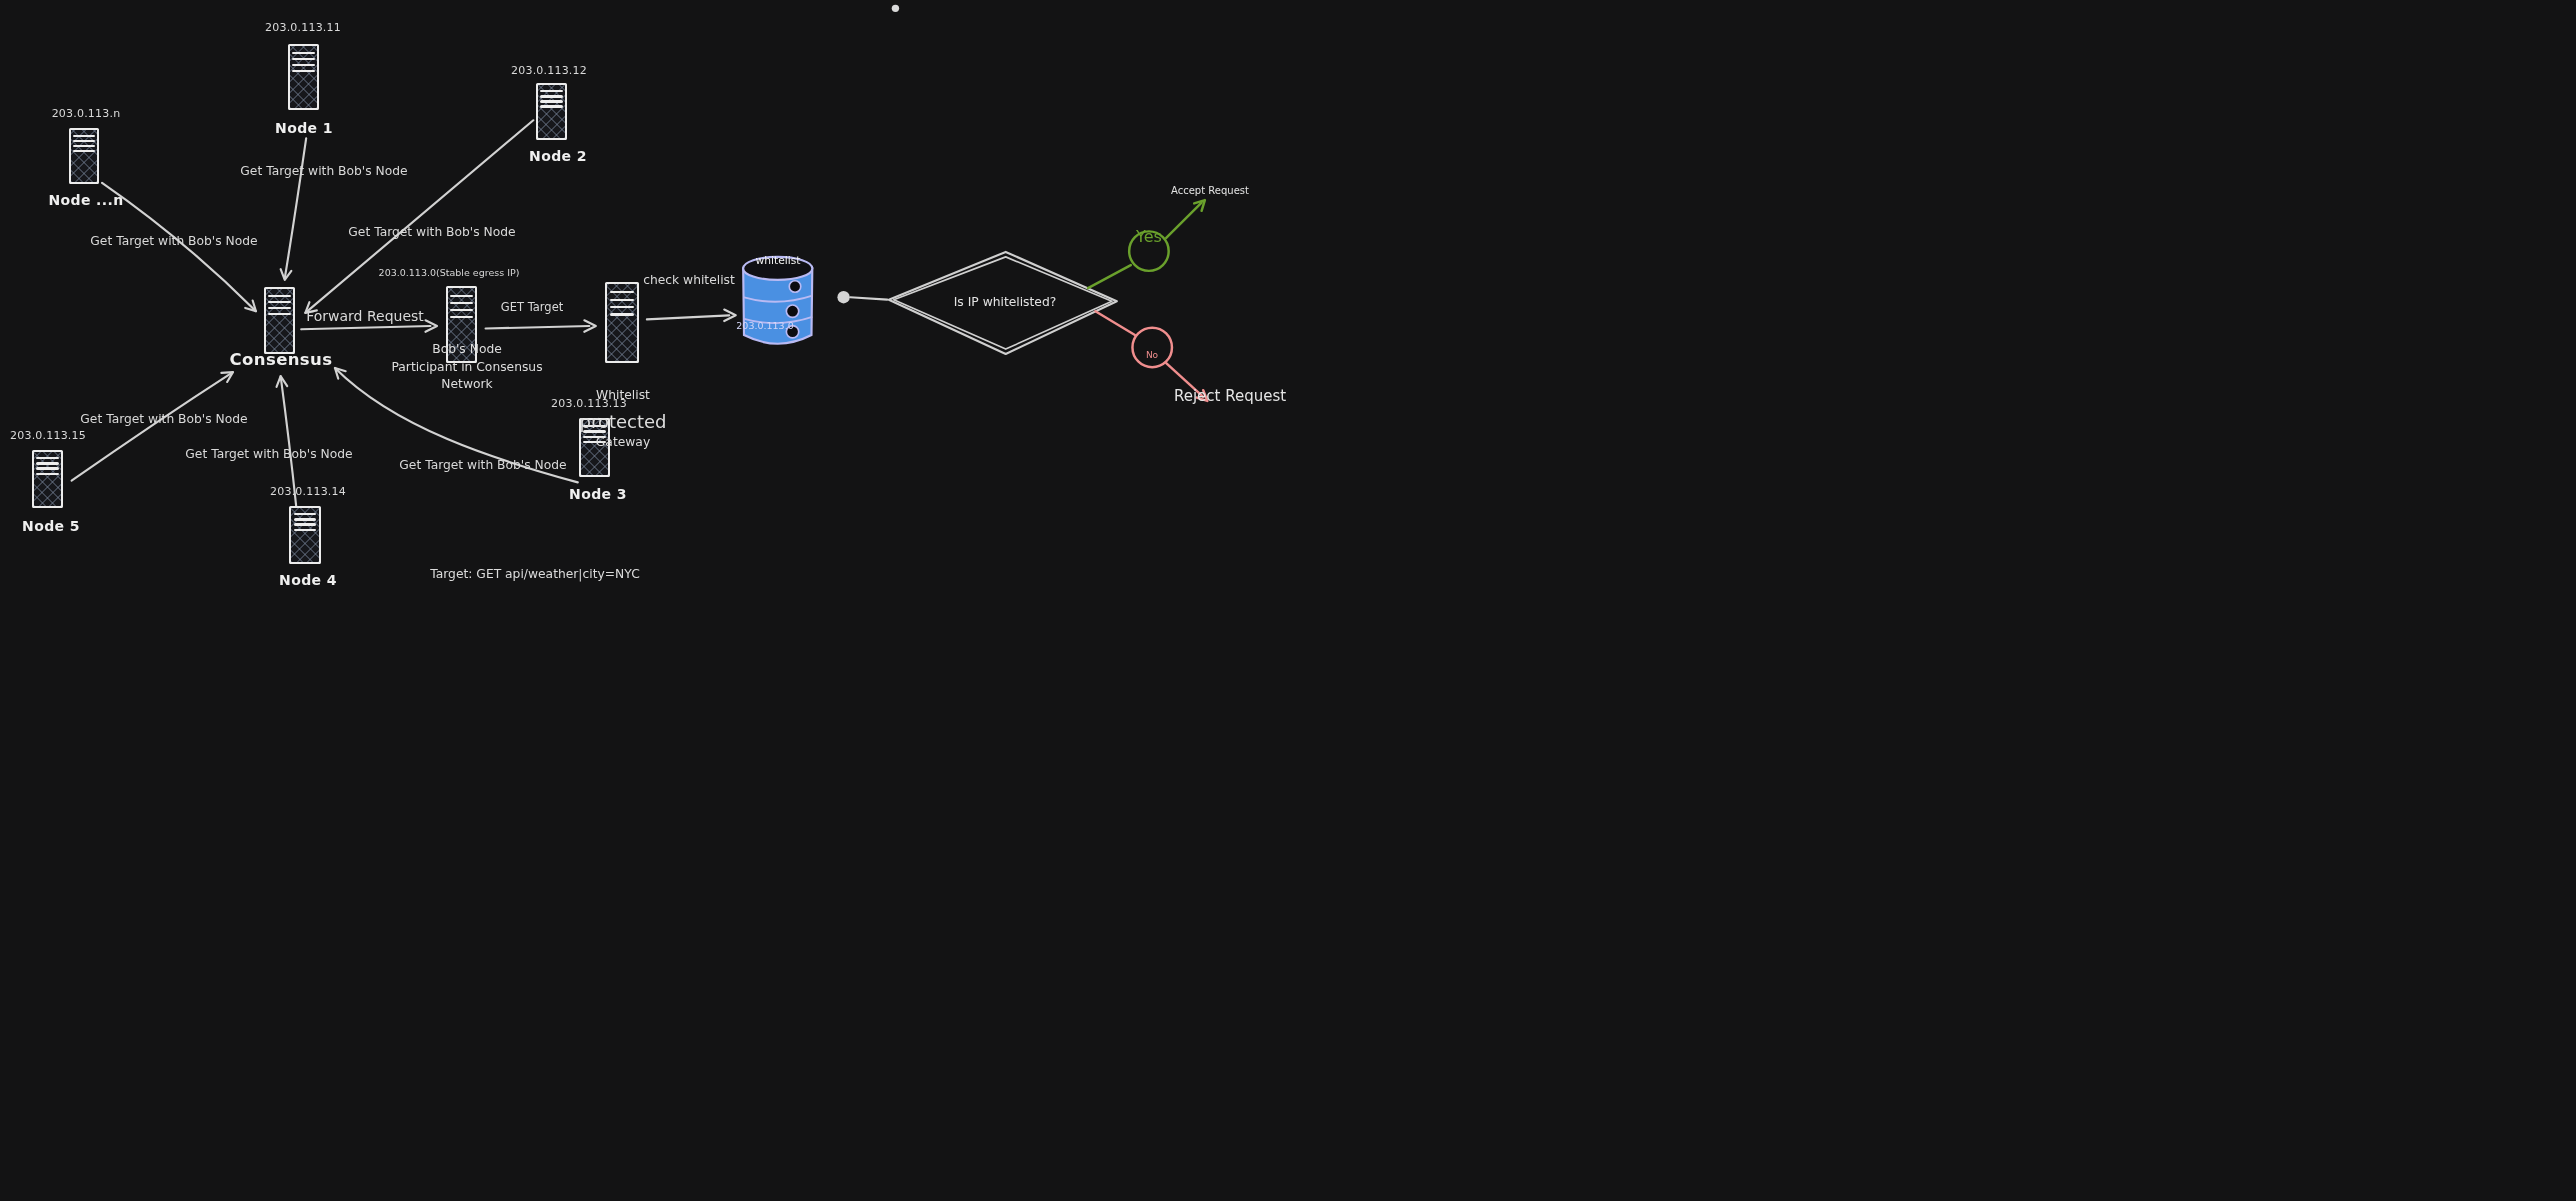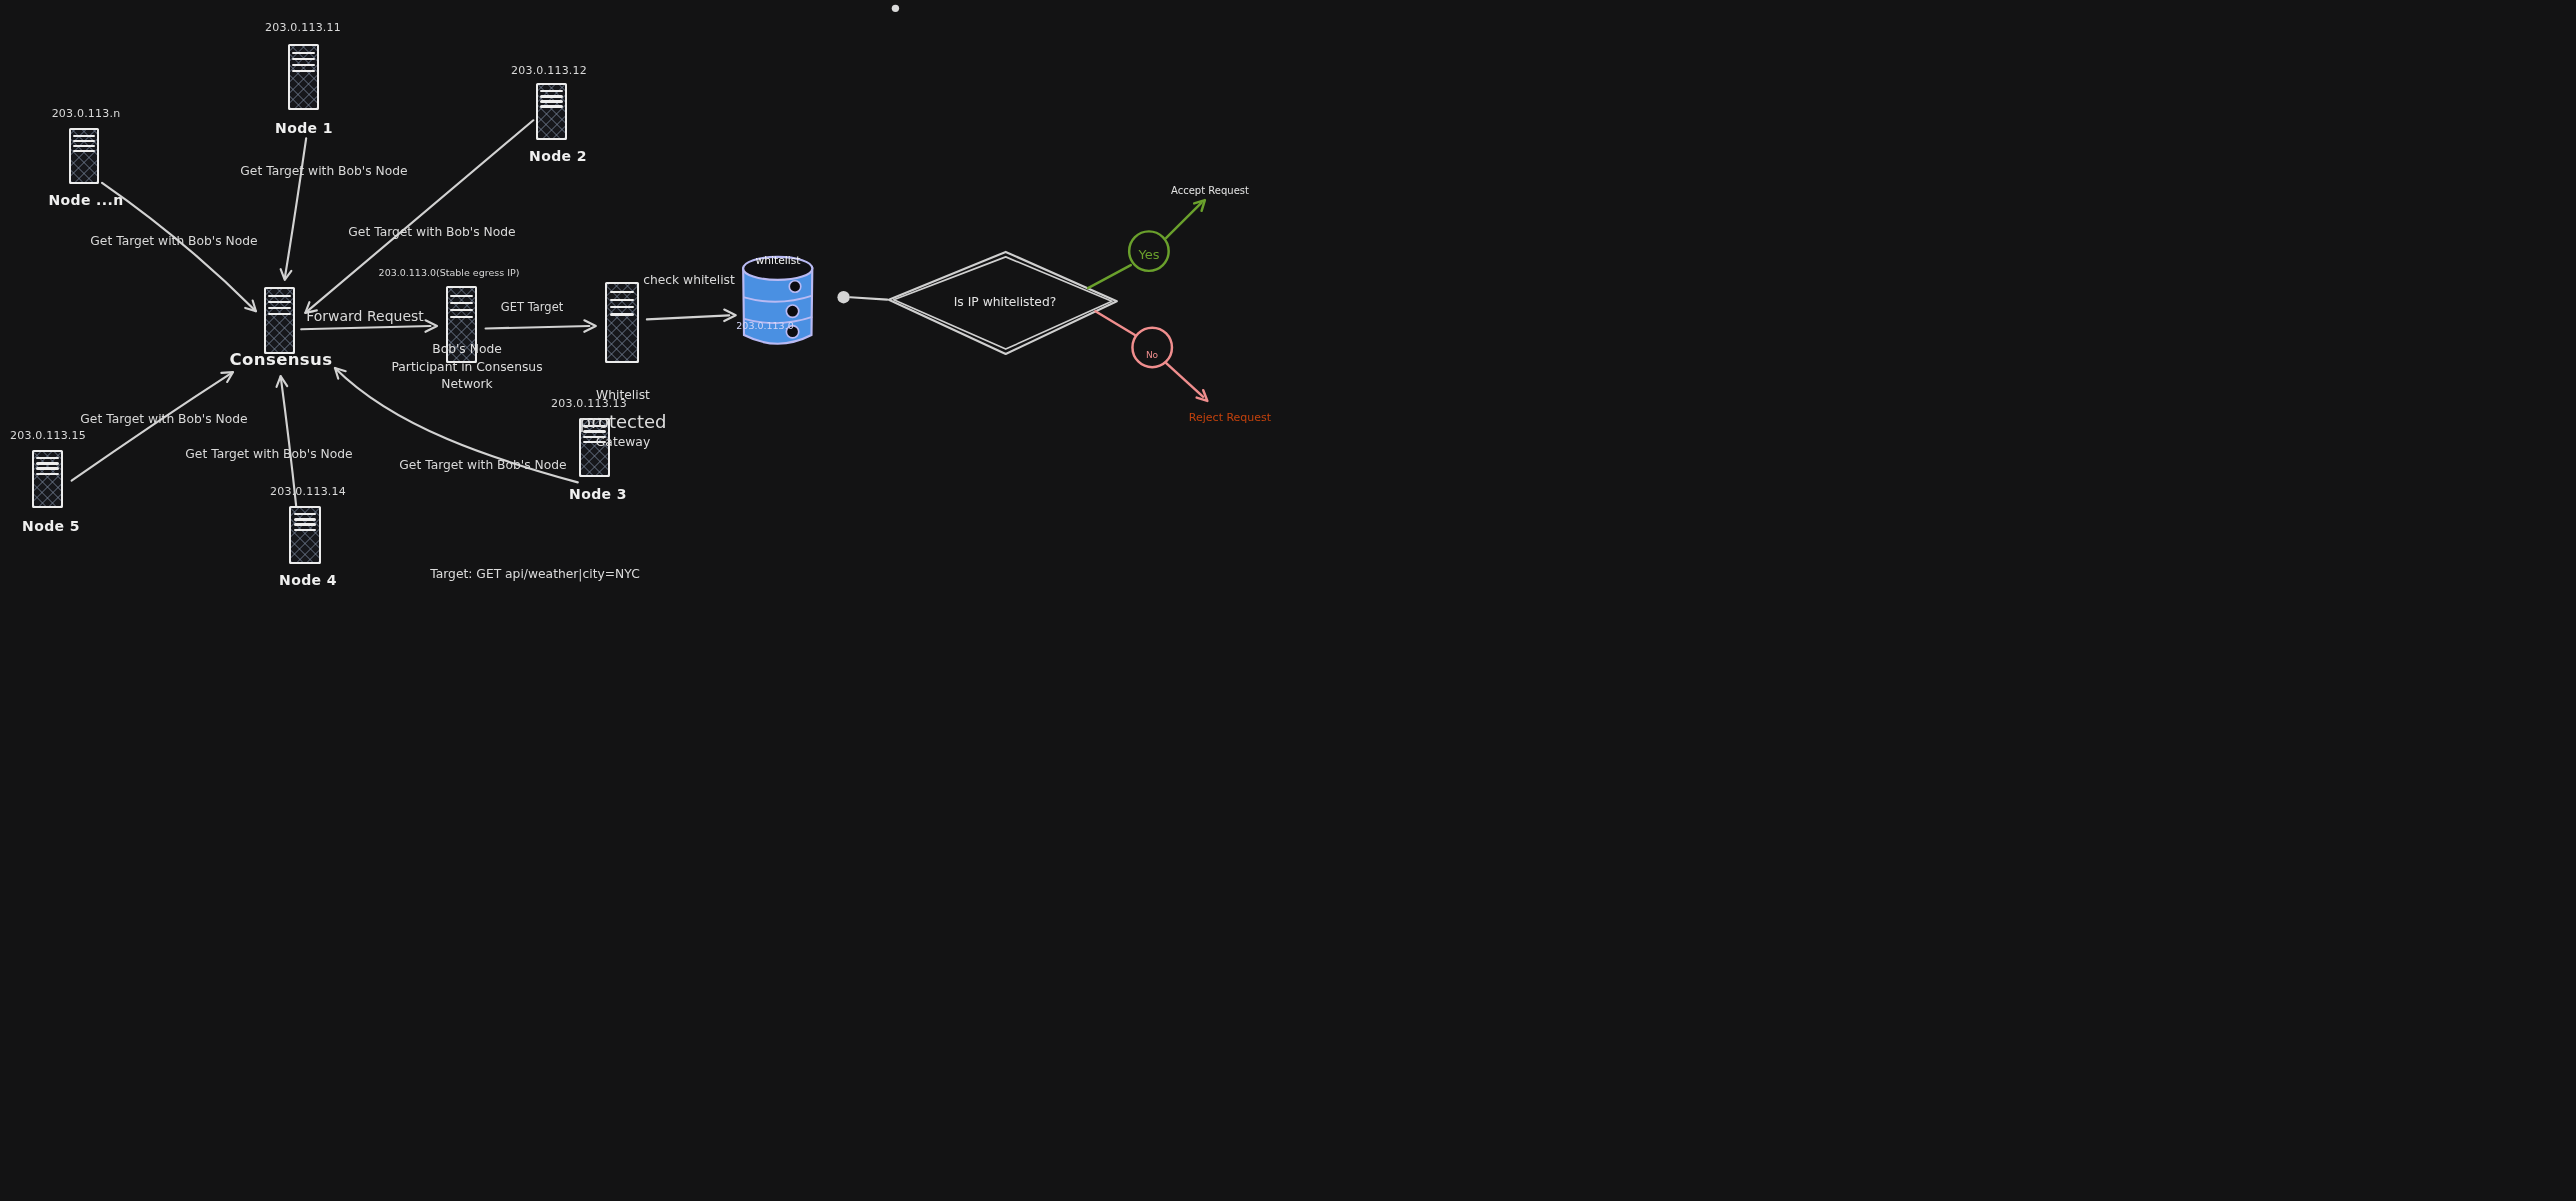--- a/index.html
+++ b/index.html
@@ -180,21 +180,21 @@
   <div class="t edge" style="left:689px;top:273px">check whitelist</div>
 
   <div class="t edge" style="left:324px;top:164px">Get Target with Bob's Node</div>
   <div class="t edge" style="left:174px;top:234px">Get Target with Bob's Node</div>
   <div class="t edge" style="left:432px;top:225px">Get Target with Bob's Node</div>
   <div class="t edge" style="left:164px;top:412px">Get Target with Bob's Node</div>
   <div class="t edge" style="left:269px;top:447px">Get Target with Bob's Node</div>
   <div class="t edge" style="left:483px;top:458px">Get Target with Bob's Node</div>
 
   <div class="t" style="left:1005px;top:295px;font-size:12.3px;color:#e3e3e3">Is IP whitelisted?</div>
-  <div class="t" style="left:1149px;top:248px;font-size:13px;color:#6aa02c">Yes</div>
+  <div class="t" style="left:1149px;top:228px;font-size:16px;color:#6aa02c">Yes</div>
   <div class="t" style="left:1152px;top:350px;font-size:9px;color:#f08e8e">No</div>
   <div class="t" style="left:1210px;top:185px;font-size:10px;color:#e3e3e3">Accept Request</div>
-  <div class="t" style="left:1230px;top:412px;font-size:11px;color:#c2410c">Reject Request</div>
+  <div class="t" style="left:1230px;top:388px;font-size:15px;color:#e5e5e5">Reject Request</div>
 
   <div class="t" style="left:535px;top:567px;font-size:12.3px;color:#dcdcdc">Target: GET api/weather|city=NYC</div>
 
 </div>
 
 
 </body></html>

